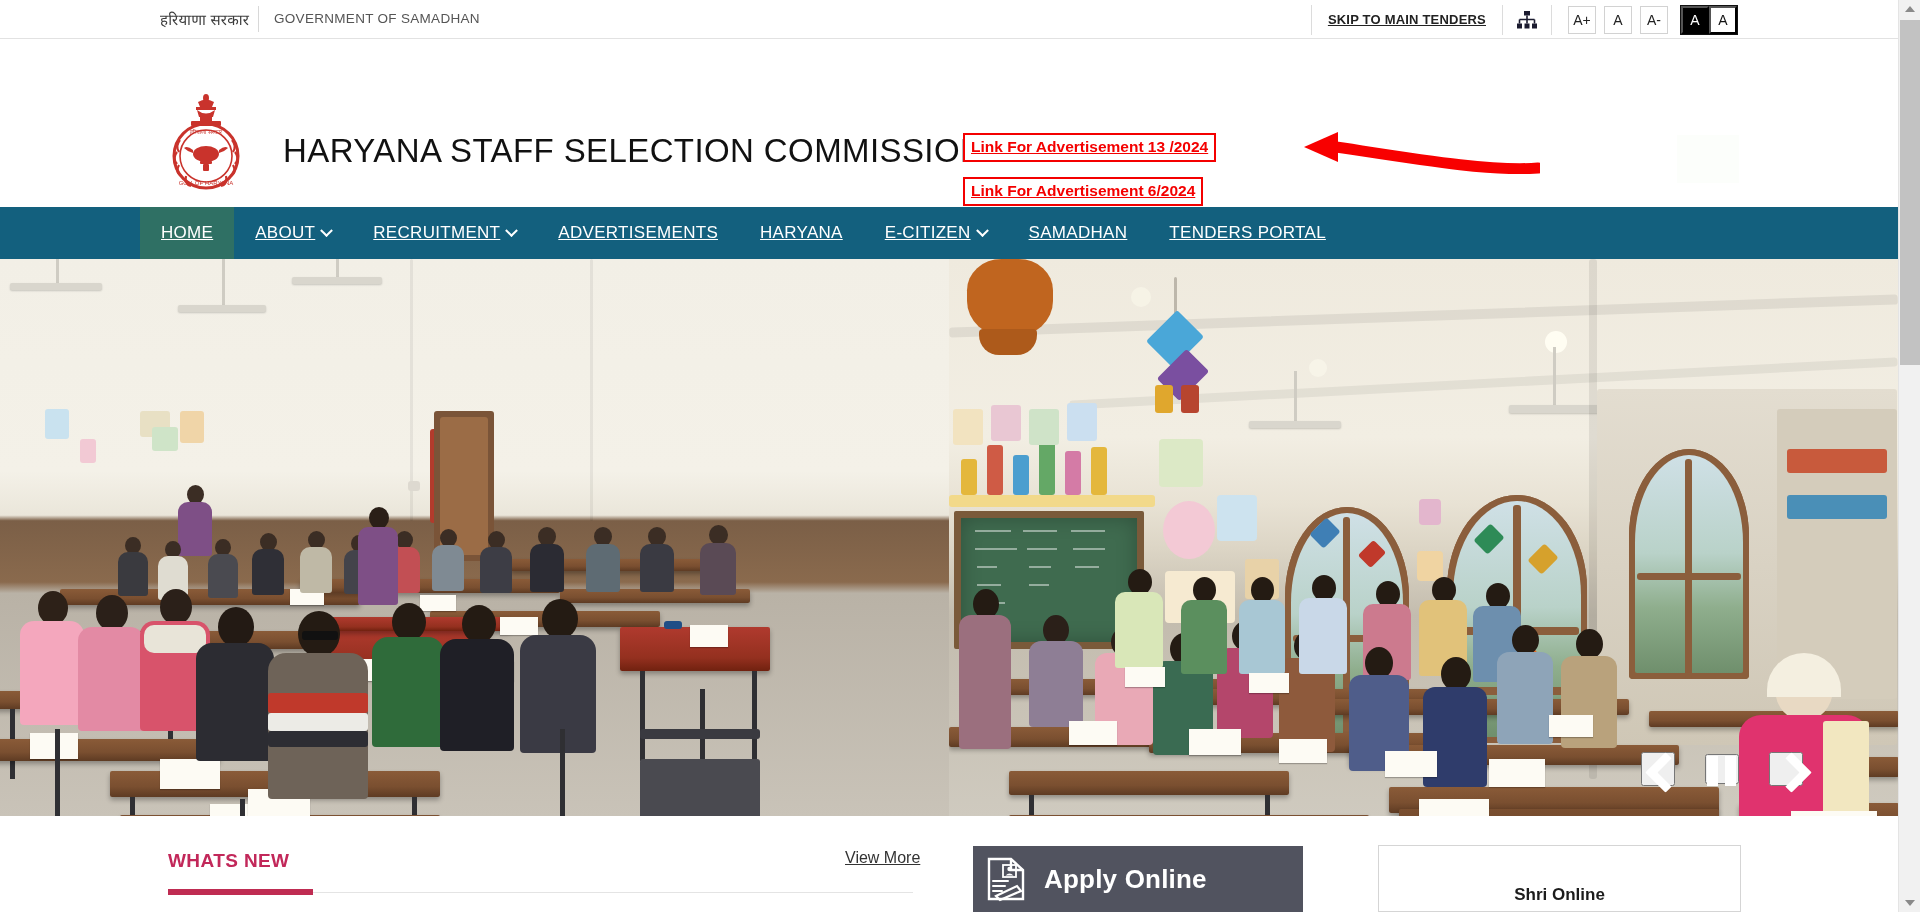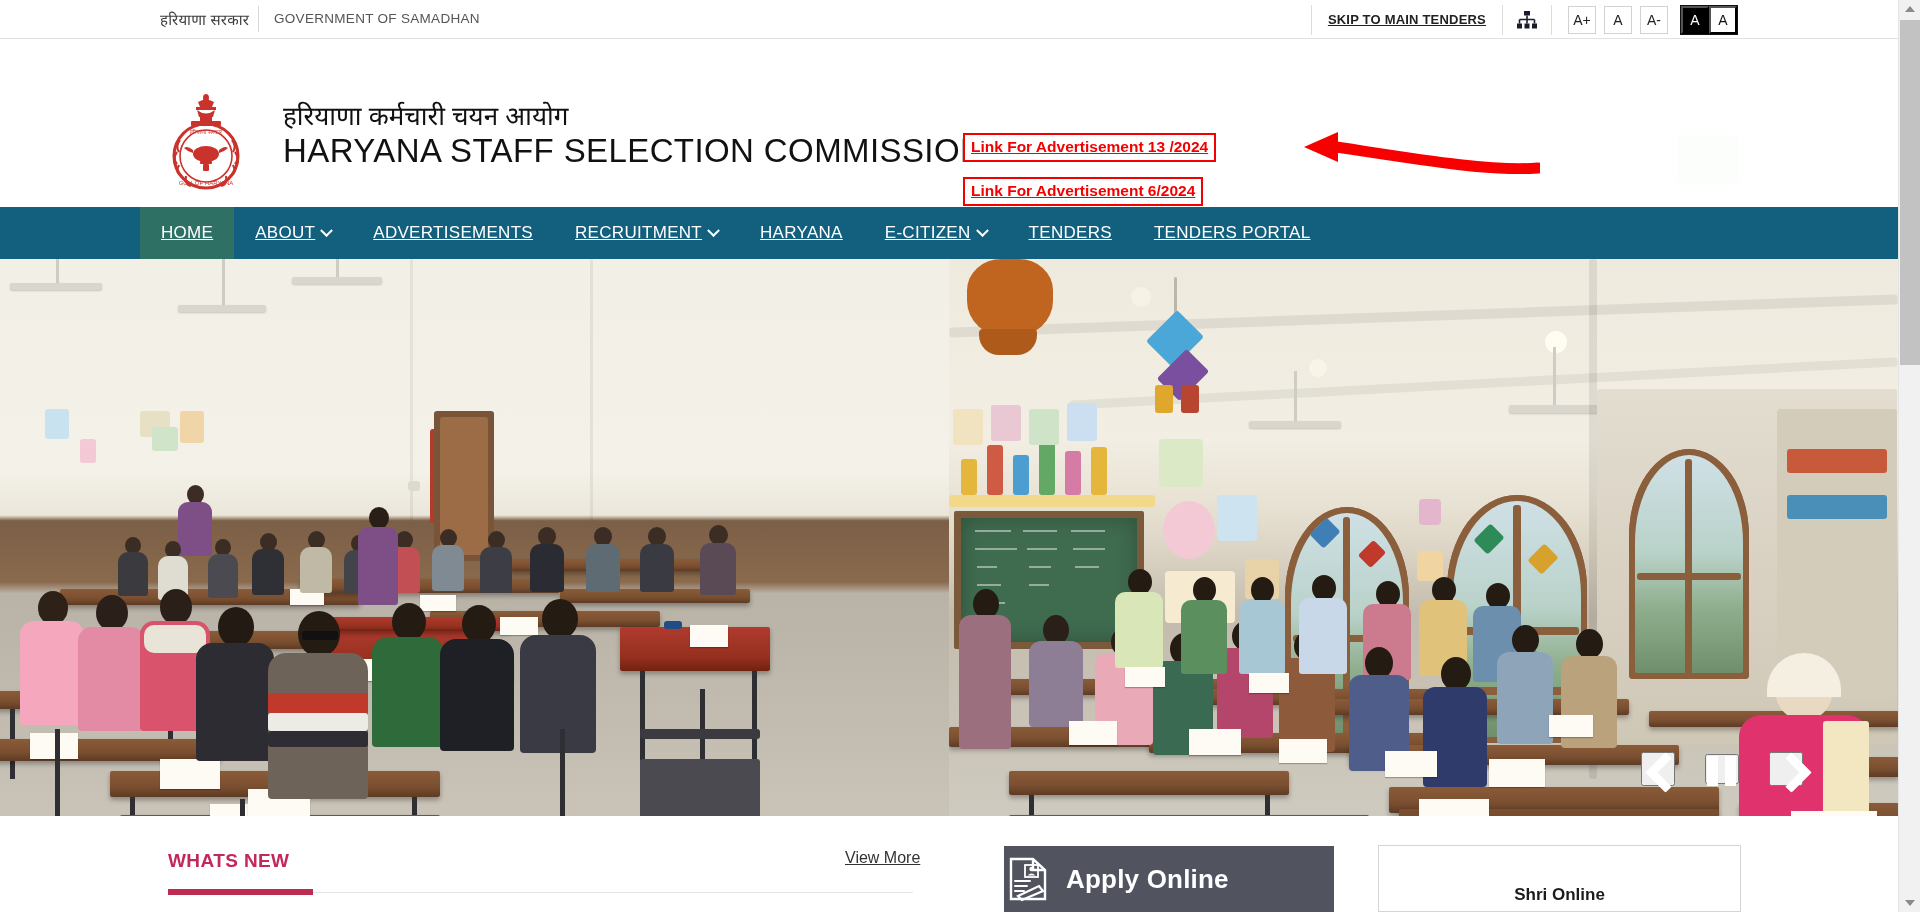--- a/index.html
+++ b/index.html
@@ -142,22 +142,22 @@
   
   .bottom { position:absolute; left:0; top:816px; width:1898px; height:96px; background:#fff; }
   .whatsnew-wrap { position:absolute; left:168px; top:34px; }
   .whatsnew {
     font-size:19px; font-weight:bold; color:#c2285a; letter-spacing:.4px;
   }
   .wn-rule { position:absolute; left:168px; top:892px; width:745px; height:1px; background:#e4e4e4; }
   .wn-rule-active { position:absolute; left:168px; top:889px; width:145px; height:6px; background:#bf2c52; }
   .viewmore { position:absolute; left:845px; top:849px; font-size:16px; color:#333; }
   .applybtn {
-    position:absolute; left:1004px; top:846px; width:330px; height:66px;
-    background:#51535f; display:flex; align-items:center; gap:18px; padding-left:4px;
+    position:absolute; left:973px; top:846px; width:330px; height:66px;
+    background:#51535f; display:flex; align-items:center; gap:18px; padding-left:13px;
   }
   .apply-icon { width:40px; height:46px; position:relative; flex:0 0 auto; }
   .apply-label { color:#fff; font-size:26px; font-weight:bold; letter-spacing:.2px; }
   .profilecard {
     position:absolute; left:1378px; top:845px; width:363px; height:67px;
     border:1px solid #d5d5d5; background:#fff;
   }
   .profilename {
     position:absolute; left:0; right:0; bottom:6px; text-align:center;
     font-size:17px; font-weight:bold; color:#1c1c1c;
@@ -242,21 +242,20 @@
           <path d="M59 62 q6 -5 9 -2 q-4 4 -9 5z"></path>
           <rect x="40" y="73" width="12" height="3" rx="1"></rect>
           <rect x="43" y="76" width="6" height="7" rx="1"></rect>
         </g>
 
         <text x="46" y="46" text-anchor="middle" font-size="5.5" fill="#c9332c" font-family="DejaVu Sans">हरियाणा सरकार</text>
         <text x="46" y="97" text-anchor="middle" font-size="6" fill="#c9332c" font-family="Liberation Sans">GOV. OF HARYANA</text>
       </svg>
     </div>
 
-    <div class="title-hi">हरियाणा कर्मचारी चयन आयोग</div>
     <div class="title-en">HARYANA STAFF SELECTION COMMISSION</div>
 
     <a class="adbox adbox1" href="#">Link For Advertisement 13 /2024</a>
     <a class="adbox adbox2" href="#">Link For Advertisement 6/2024</a>
 
     <div class="arrow-svg">
       <svg width="320" height="46" viewBox="0 0 320 46" aria-hidden="true">
         <path d="M318 40 C 270 44, 190 30, 110 18" stroke="#f80000" stroke-width="11" fill="none" stroke-linecap="round"></path>
         <path d="M118 4 L118 34 L84 19 Z" fill="#f80000"></path>
       </svg>
@@ -268,35 +267,35 @@
   <nav class="nav">
     <div class="nav-inner" id="nav-inner">
         <a class="nav-item active" href="#">
           <span>HOME</span>
         </a>
         <a class="nav-item" href="#">
           <span>ABOUT</span>
           <span class="caret"></span>
         </a>
         <a class="nav-item" href="#">
-          <span>ADVERTISEMENTS</span>
+          <span>RECRUITMENT</span>
+          <span class="caret"></span>
         </a>
         <a class="nav-item" href="#">
-          <span>RECRUITMENT</span>
-          <span class="caret"></span>
+          <span>ADVERTISEMENTS</span>
         </a>
         <a class="nav-item" href="#">
           <span>HARYANA</span>
         </a>
         <a class="nav-item" href="#">
           <span>E-CITIZEN</span>
           <span class="caret"></span>
         </a>
         <a class="nav-item" href="#">
-          <span>TENDERS</span>
+          <span>SAMADHAN</span>
         </a>
         <a class="nav-item" href="#">
           <span>TENDERS PORTAL</span>
         </a>
       </div>
   </nav>
 
   <div class="hero">
 
     <div class="slide slideA">

